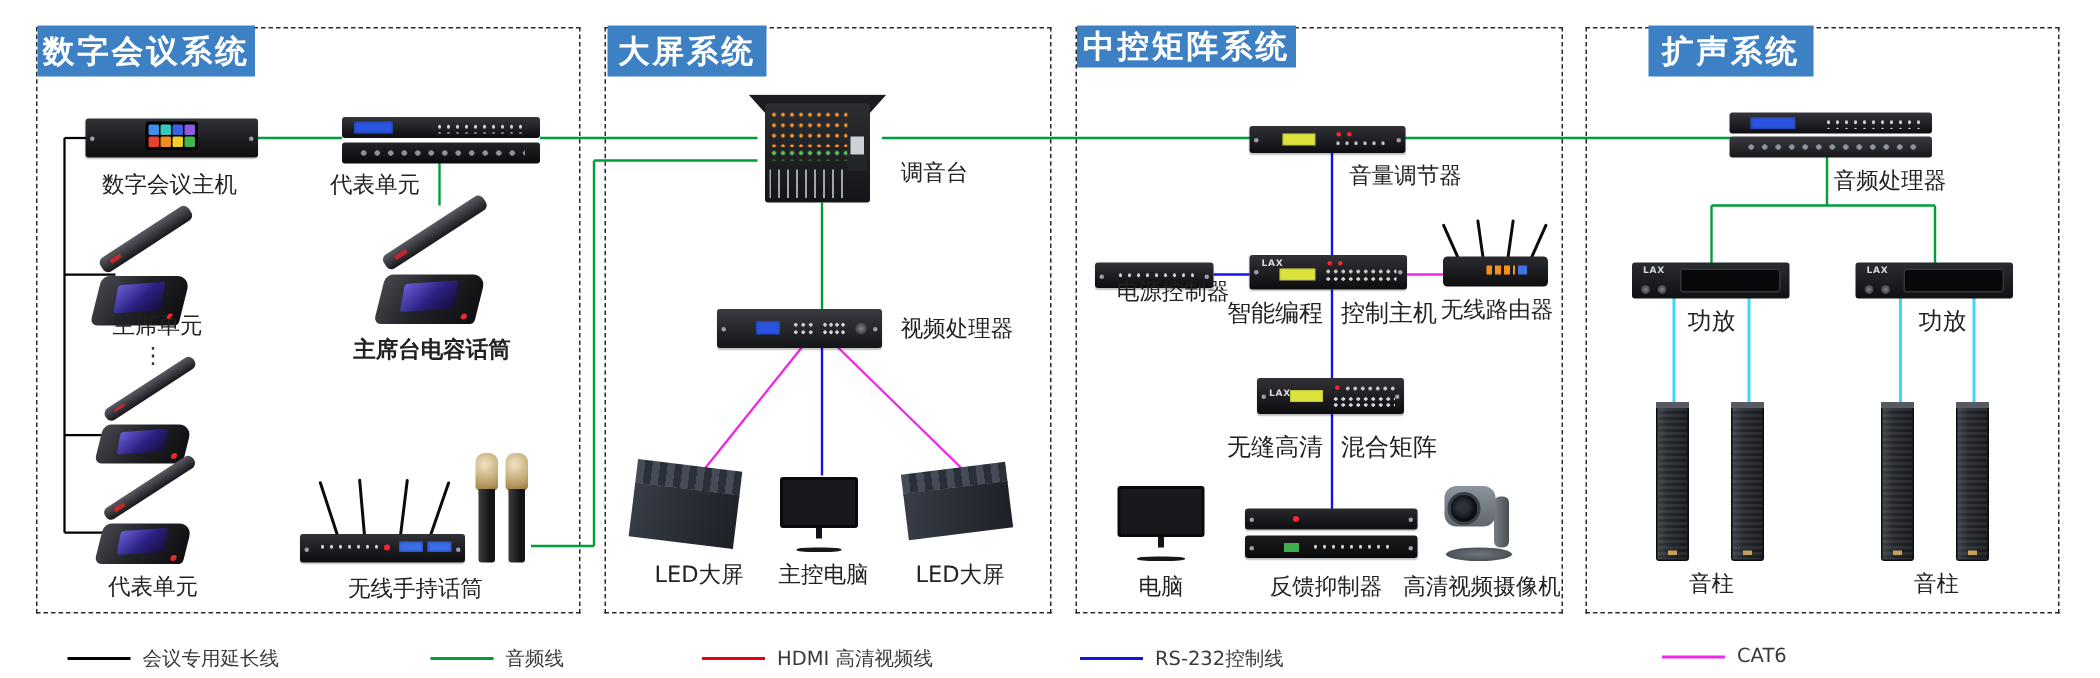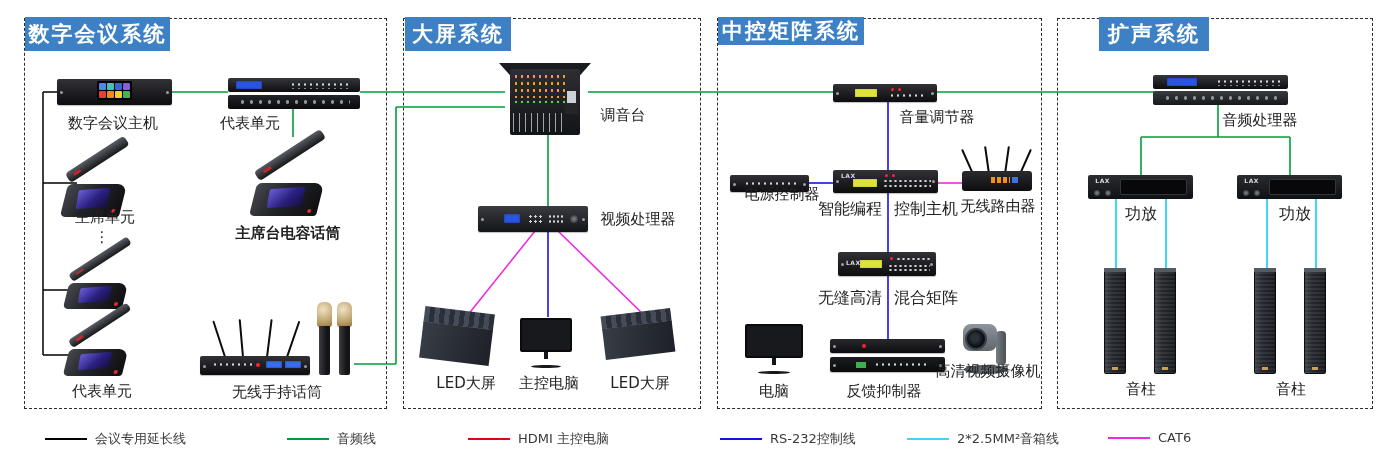--- a/index.html
+++ b/index.html
@@ -361,21 +361,21 @@
     </span>
   </div>
   <div class="lbl" style="left:844px;top:382px;width:80px;">反馈抑制器</div>
 
   <div class="dev cam" style="left:960px;top:322px;width:52px;height:52px;">
     <span class="foot"></span>
       <span class="arm"></span>
       <span class="head"></span>
       <span class="lens"></span>
   </div>
-  <div class="lbl" style="left:932px;top:362px;width:112px;">高清视频摄像机</div>
+  <div class="lbl" style="left:932px;top:382px;width:112px;">高清视频摄像机</div>
 
   <div class="dev dev2" style="left:1153px;top:75px;width:135px;height:30px;">
     <span class="r1">
         <span class="lcd" style="left:14px;top:3px;width:30px;height:8px;"></span>
         <span class="wdots" style="right:8px;top:4px;width:64px;height:7px;"></span>
       </span>
     <span class="r2" style="background:linear-gradient(#3a3b40,#17181b);">
         <span class="cdots" style="left:10px;top:3px;width:115px;height:9px;"></span>
       </span>
   </div>
@@ -406,28 +406,24 @@
   <div class="lg-item" style="left:45px;">
     <span class="lg-line" style="background: rgb(0, 0, 0);"></span>
     <span class="lg-text">会议专用延长线</span>
   </div>
   <div class="lg-item" style="left:287px;">
     <span class="lg-line" style="background: rgb(0, 158, 58);"></span>
     <span class="lg-text">音频线</span>
   </div>
   <div class="lg-item" style="left:468px;">
     <span class="lg-line" style="background: rgb(230, 0, 18);"></span>
-    <span class="lg-text">HDMI 主控电脑</span>
+    <span class="lg-text">HDMI 高清视频线</span>
   </div>
   <div class="lg-item" style="left:720px;text-align:center;">
     <span class="lg-line" style="background: rgb(21, 18, 230);"></span>
     <span class="lg-text">RS-232控制线</span>
   </div>
-  <div class="lg-item" style="left:907px;">
-    <span class="lg-line" style="background: rgb(63, 214, 247);"></span>
-    <span class="lg-text">2*2.5MM²音箱线</span>
-  </div>
   <div class="lg-item" style="left:1108px;">
     <span class="lg-line" style="background: rgb(238, 43, 226);"></span>
     <span class="lg-text">CAT6</span>
   </div>
 
 </div>
 
 </body></html>

